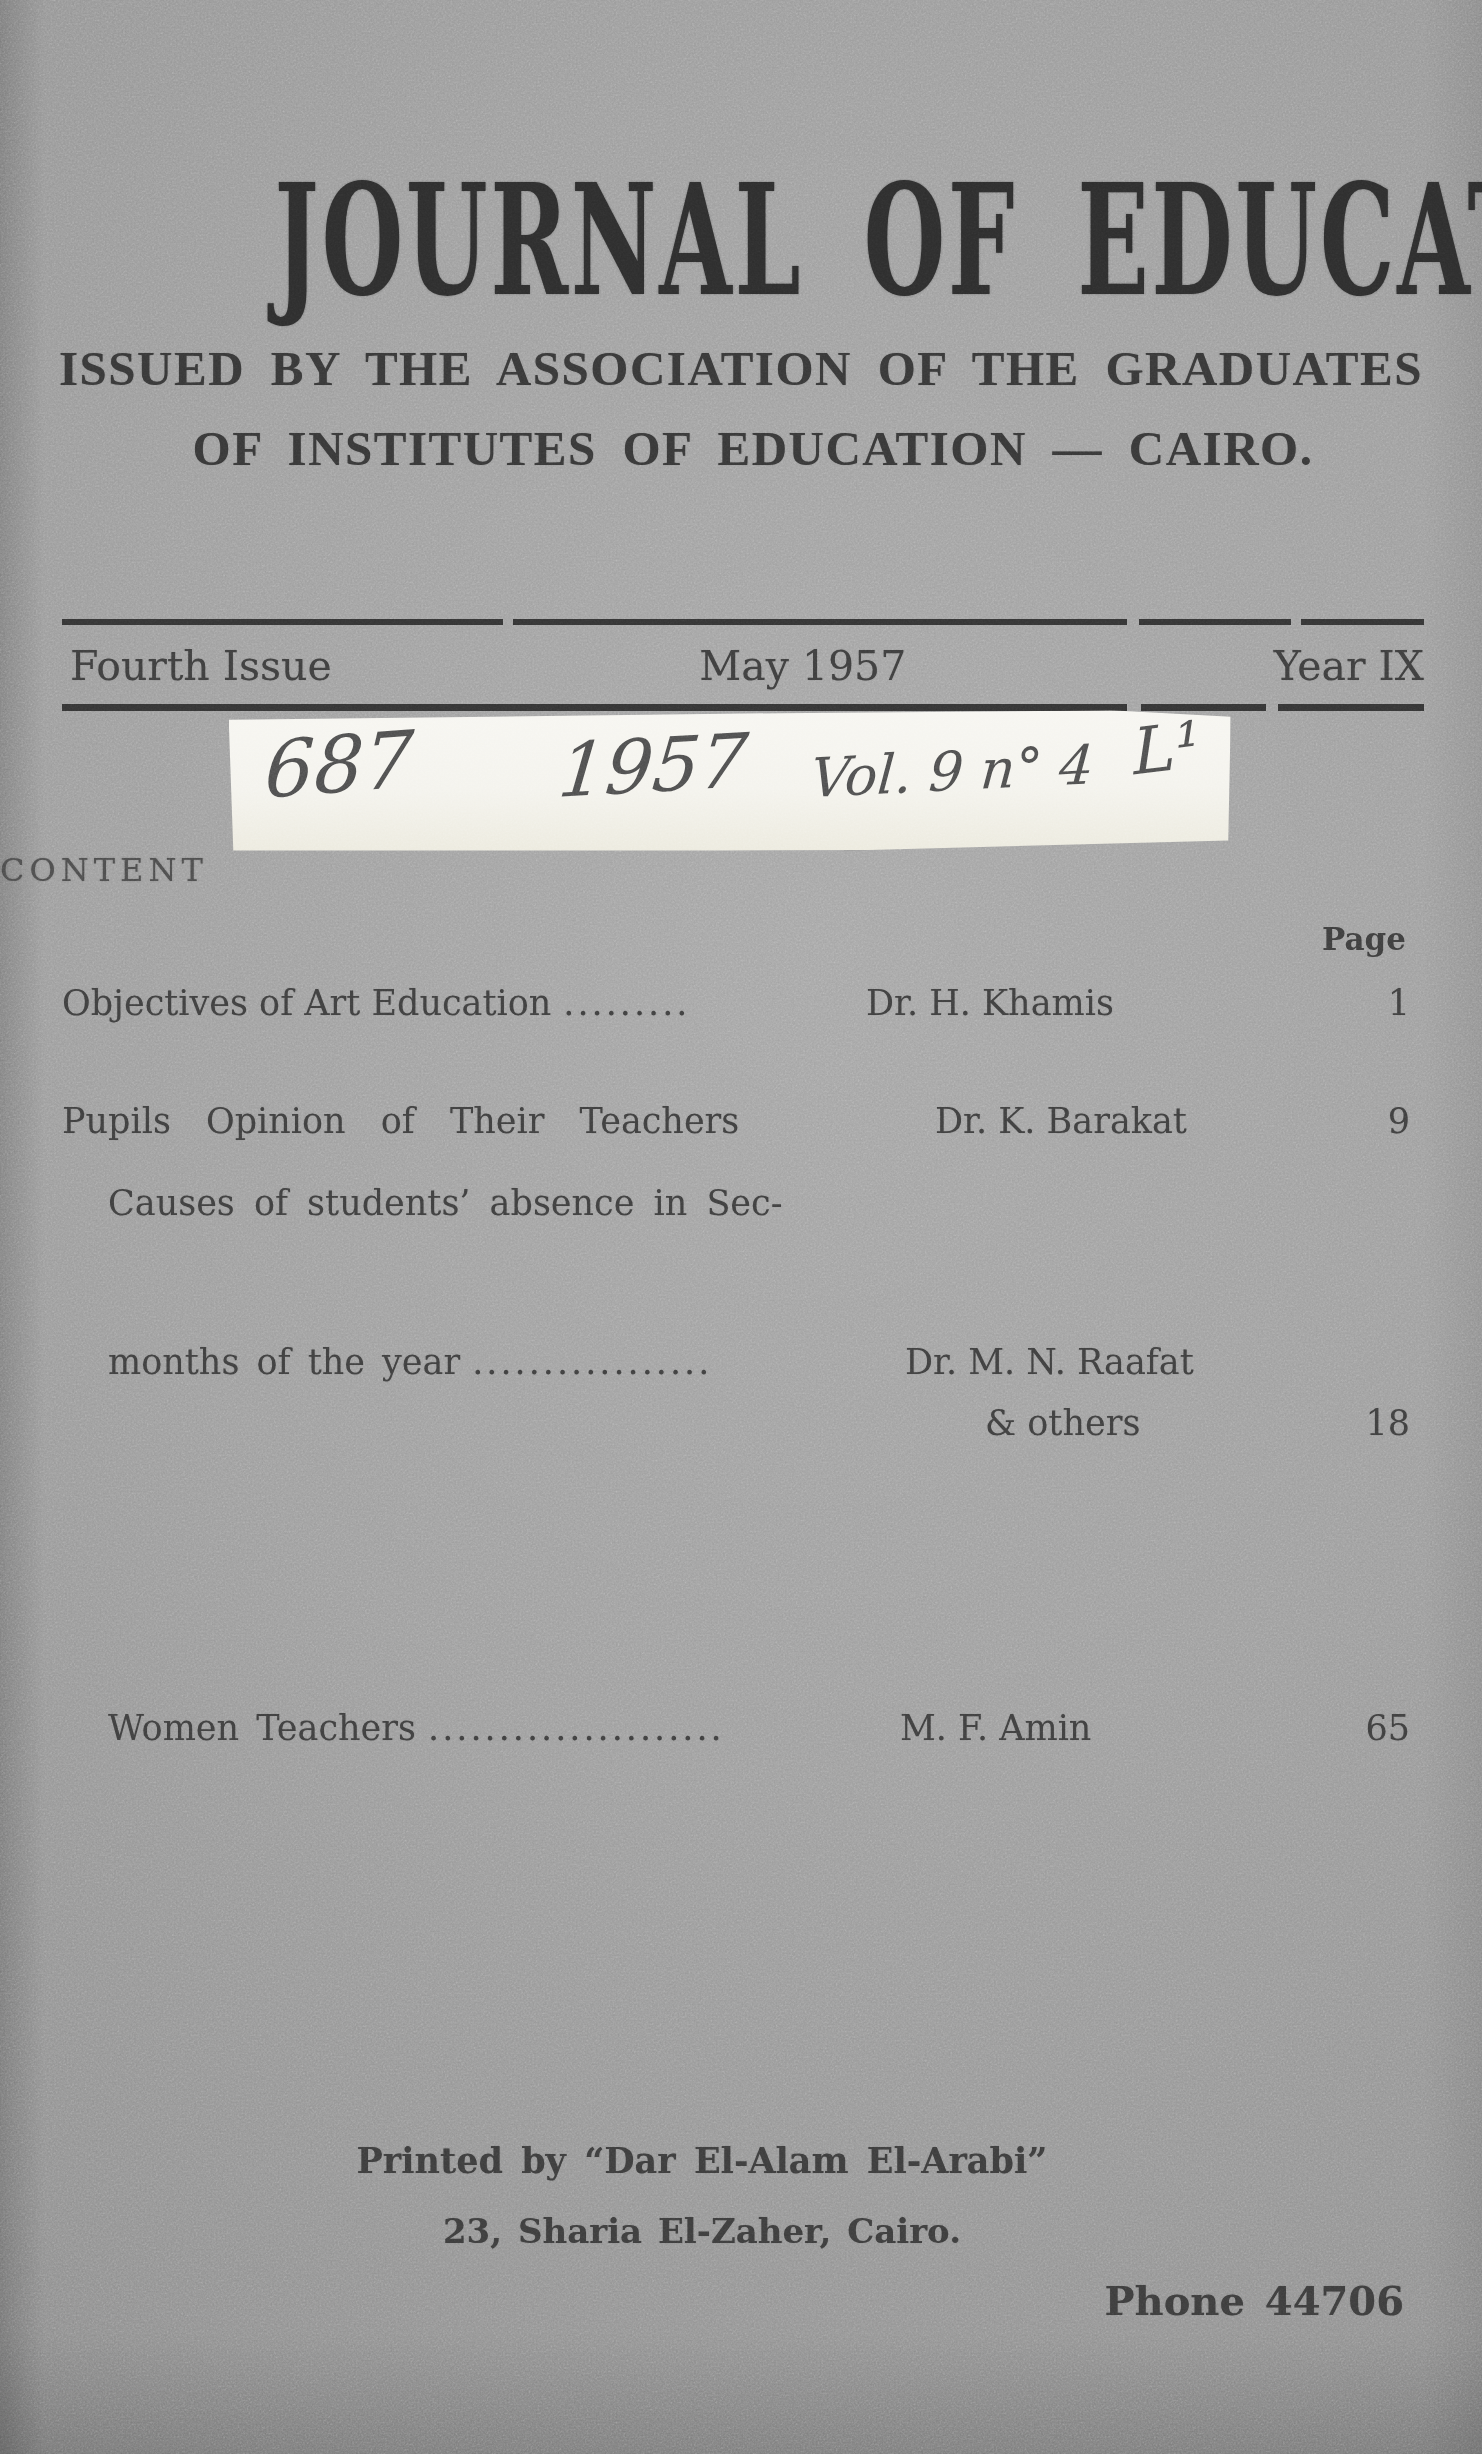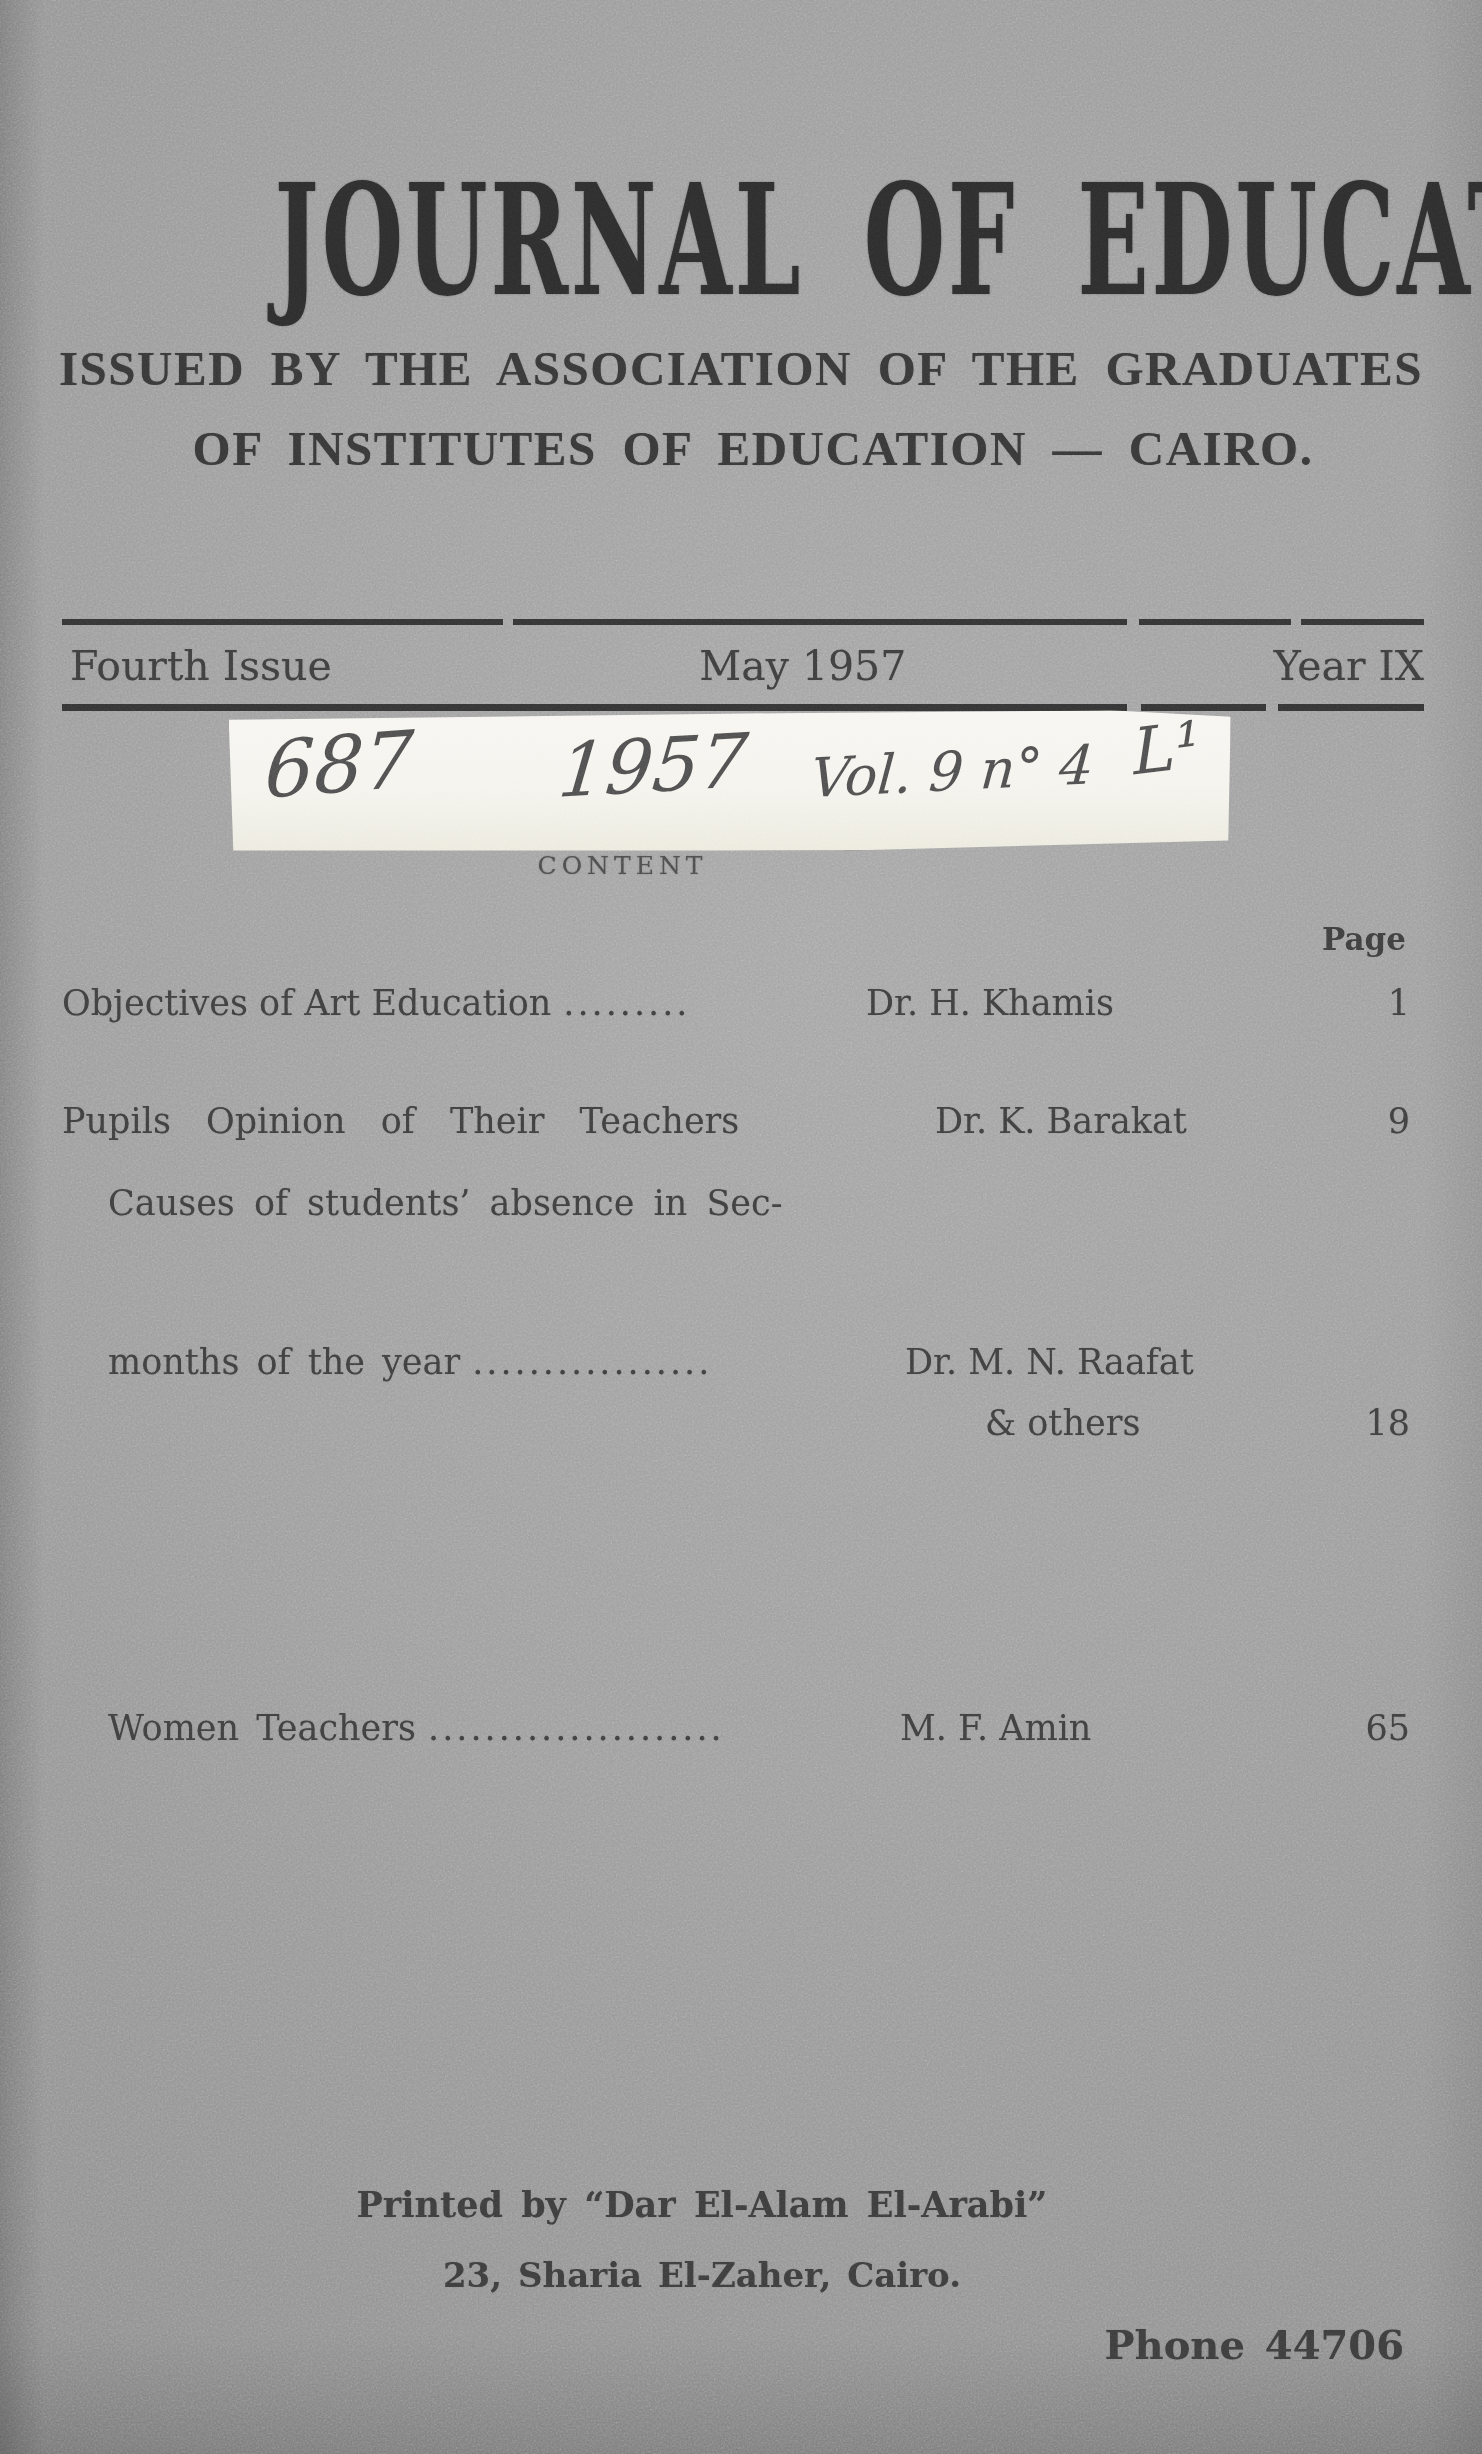--- a/index.html
+++ b/index.html
@@ -91,21 +91,21 @@
     color: var(--handwriting); line-height: 1;
   }
   .hw-number { left: 36px;  top: 12px; font-size: 78px; transform: rotate(-4deg) skewX(-7deg); }
   .hw-year   { left: 330px; top: 16px; font-size: 74px; transform: rotate(-3deg) skewX(-9deg); }
   .hw-volume { left: 582px; top: 34px; font-size: 54px; transform: rotate(-2.5deg) skewX(-7deg); }
   .hw-mark   { left: 904px; top: 6px;  font-size: 64px; transform: rotate(-7deg) skewX(-5deg); }
 
   
   .content-heading {
     position: absolute; top: 851px; left: 0; width: 1245px; z-index: 2;
-    text-align: center; font-size: 25px; letter-spacing: 5px;
+    font-size: 32px; letter-spacing: 5px;
     color: #4c4c4c; text-shadow: 0 0 1.5px rgba(70,70,70,0.5);
   }
   .page-label {
     position: absolute; top: 921px; right: 76px; z-index: 2;
     font-size: 31px; font-weight: bold; color: #3d3d3d;
   }
   .toc-line {
     position: absolute; left: 62px; right: 45px; height: 46px; z-index: 2;
     font-size: 35px; color: #3e3e3e; text-shadow: 0 0 1px rgba(55,55,55,0.3);
   }
@@ -121,21 +121,21 @@
   #toc-e2c  { top: 1263px; }  #toc-e2c .lt { word-spacing: 10px; }
   #toc-e2d  { top: 1342px; }  #toc-e2d .lt { word-spacing: 6px; } #toc-e2d .author { left: 843px; }
   #toc-e2e  { top: 1403px; }  #toc-e2e .author { left: 923px; }
   #toc-e3a  { top: 1521px; }  #toc-e3a .lt { word-spacing: 30px; }
   #toc-e3b  { top: 1680px; margin-top: 28px; }  #toc-e3b .lt { word-spacing: 6px; } #toc-e3b .author { left: 838px; }
 
   
   .footer-line {
     position: absolute; left: 0; width: 1404px; z-index: 2;
     text-align: center; font-weight: bold; color: #3c3c3c;
-    text-shadow: 0 0 1px rgba(50,50,50,0.35); white-space: nowrap; margin-top: 44px;
+    text-shadow: 0 0 1px rgba(50,50,50,0.35); white-space: nowrap;
   }
   .footer-printer { top: 2140px; font-size: 35px; word-spacing: 6px; }
   .footer-address { top: 2211px; font-size: 34px; word-spacing: 4px; }
   .footer-phone   { top: 2277px; font-size: 40px; word-spacing: 6px; text-align: right; }
 </style>
 </head>
 <body>
 
 <div class="page">
 

